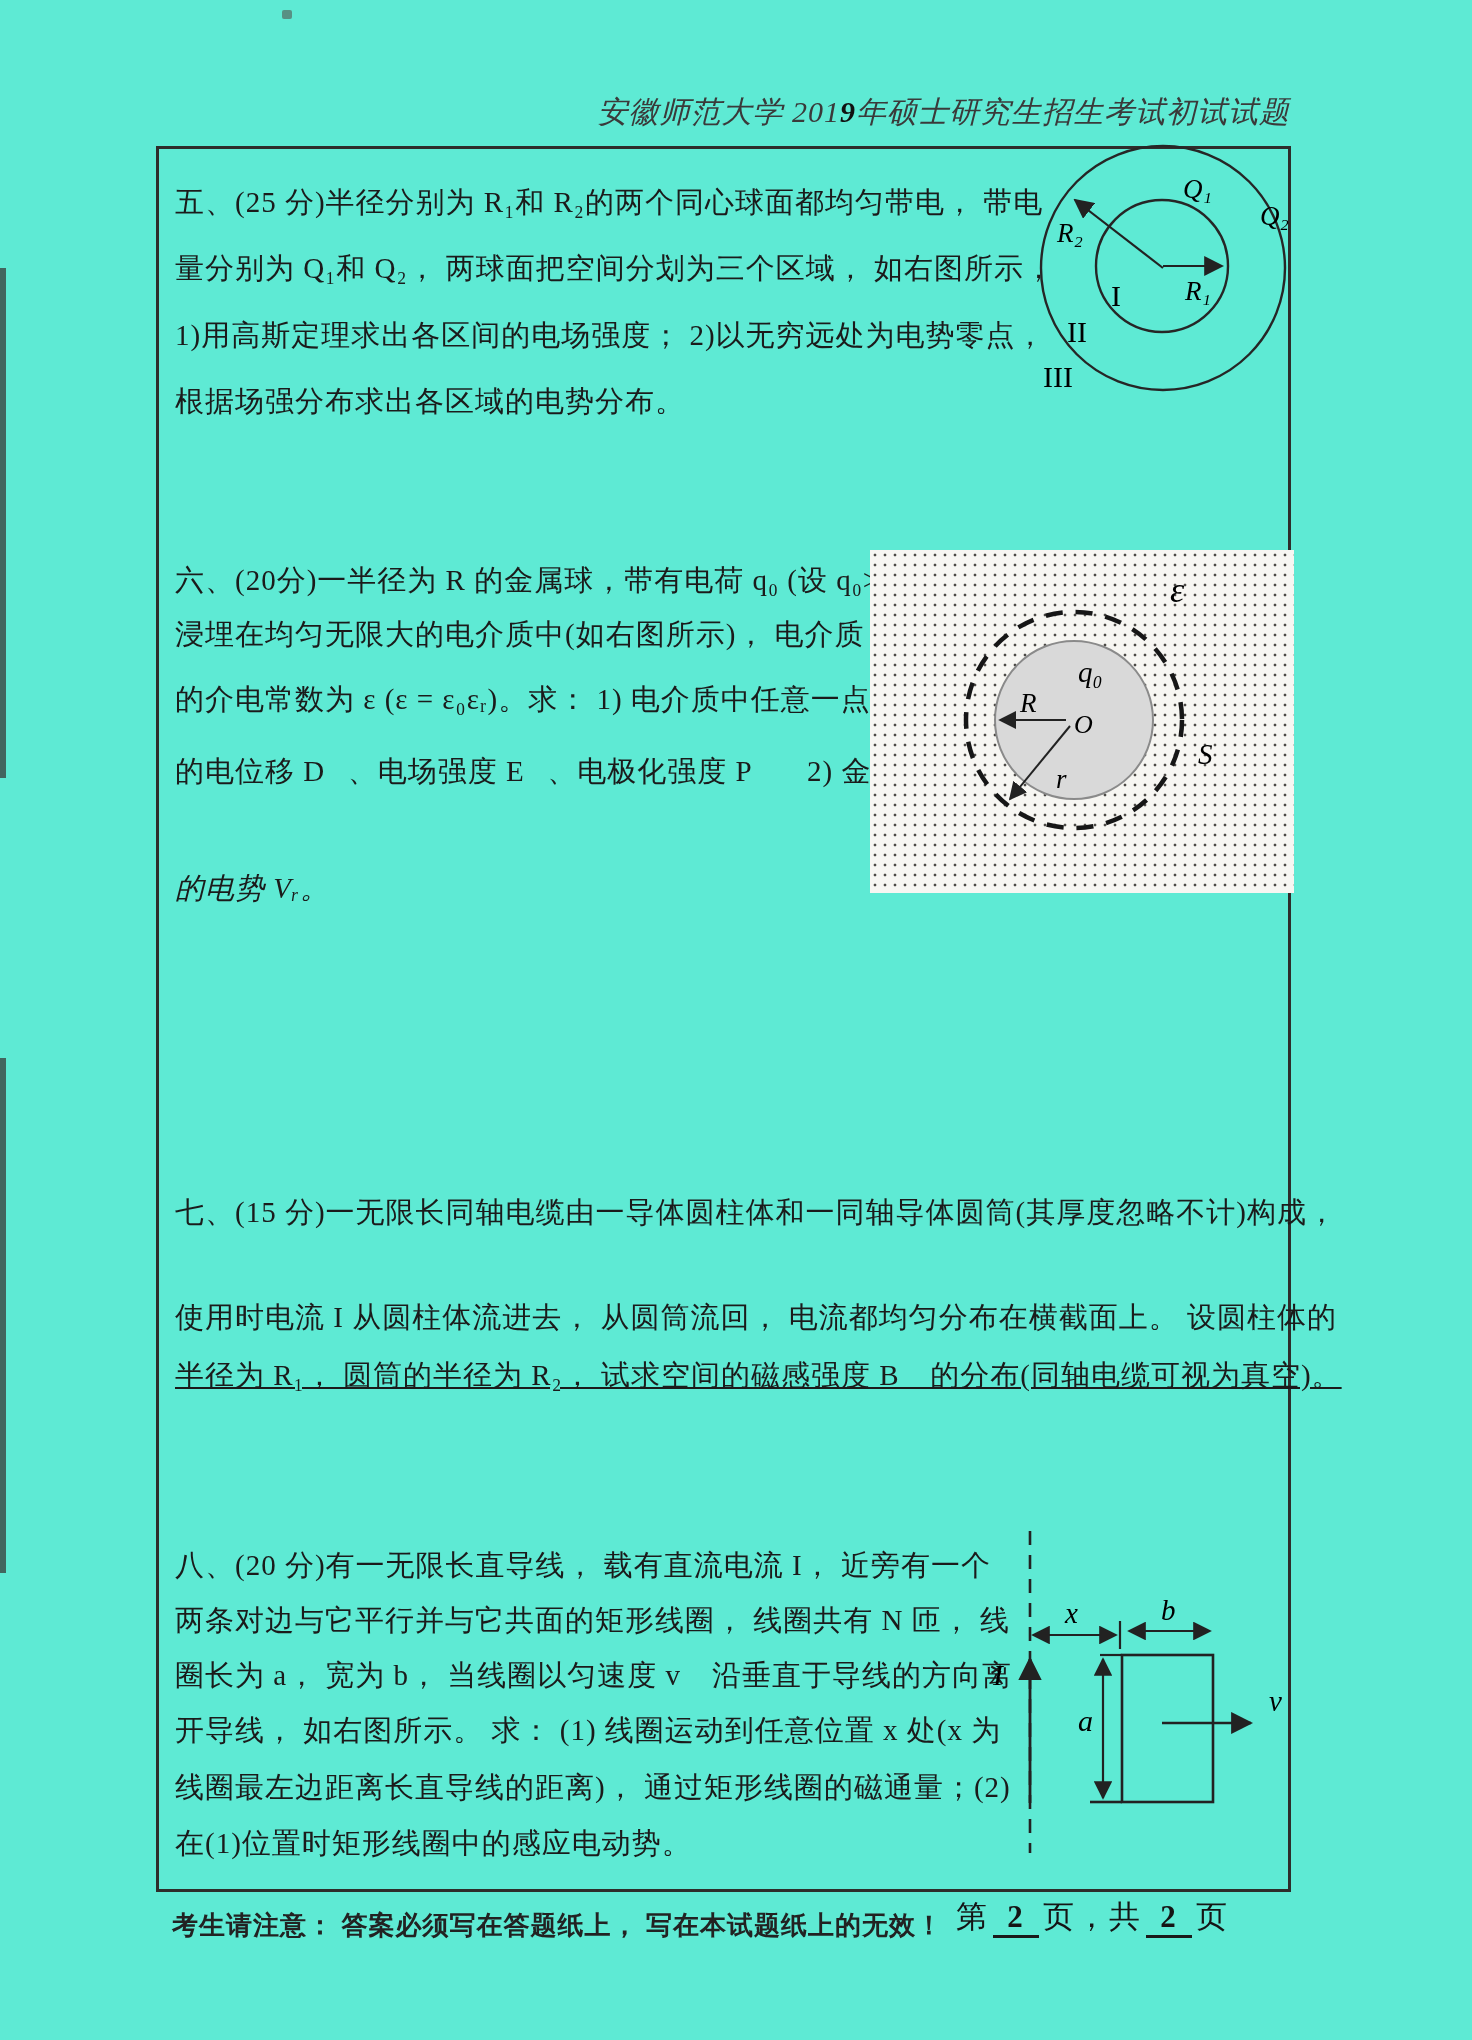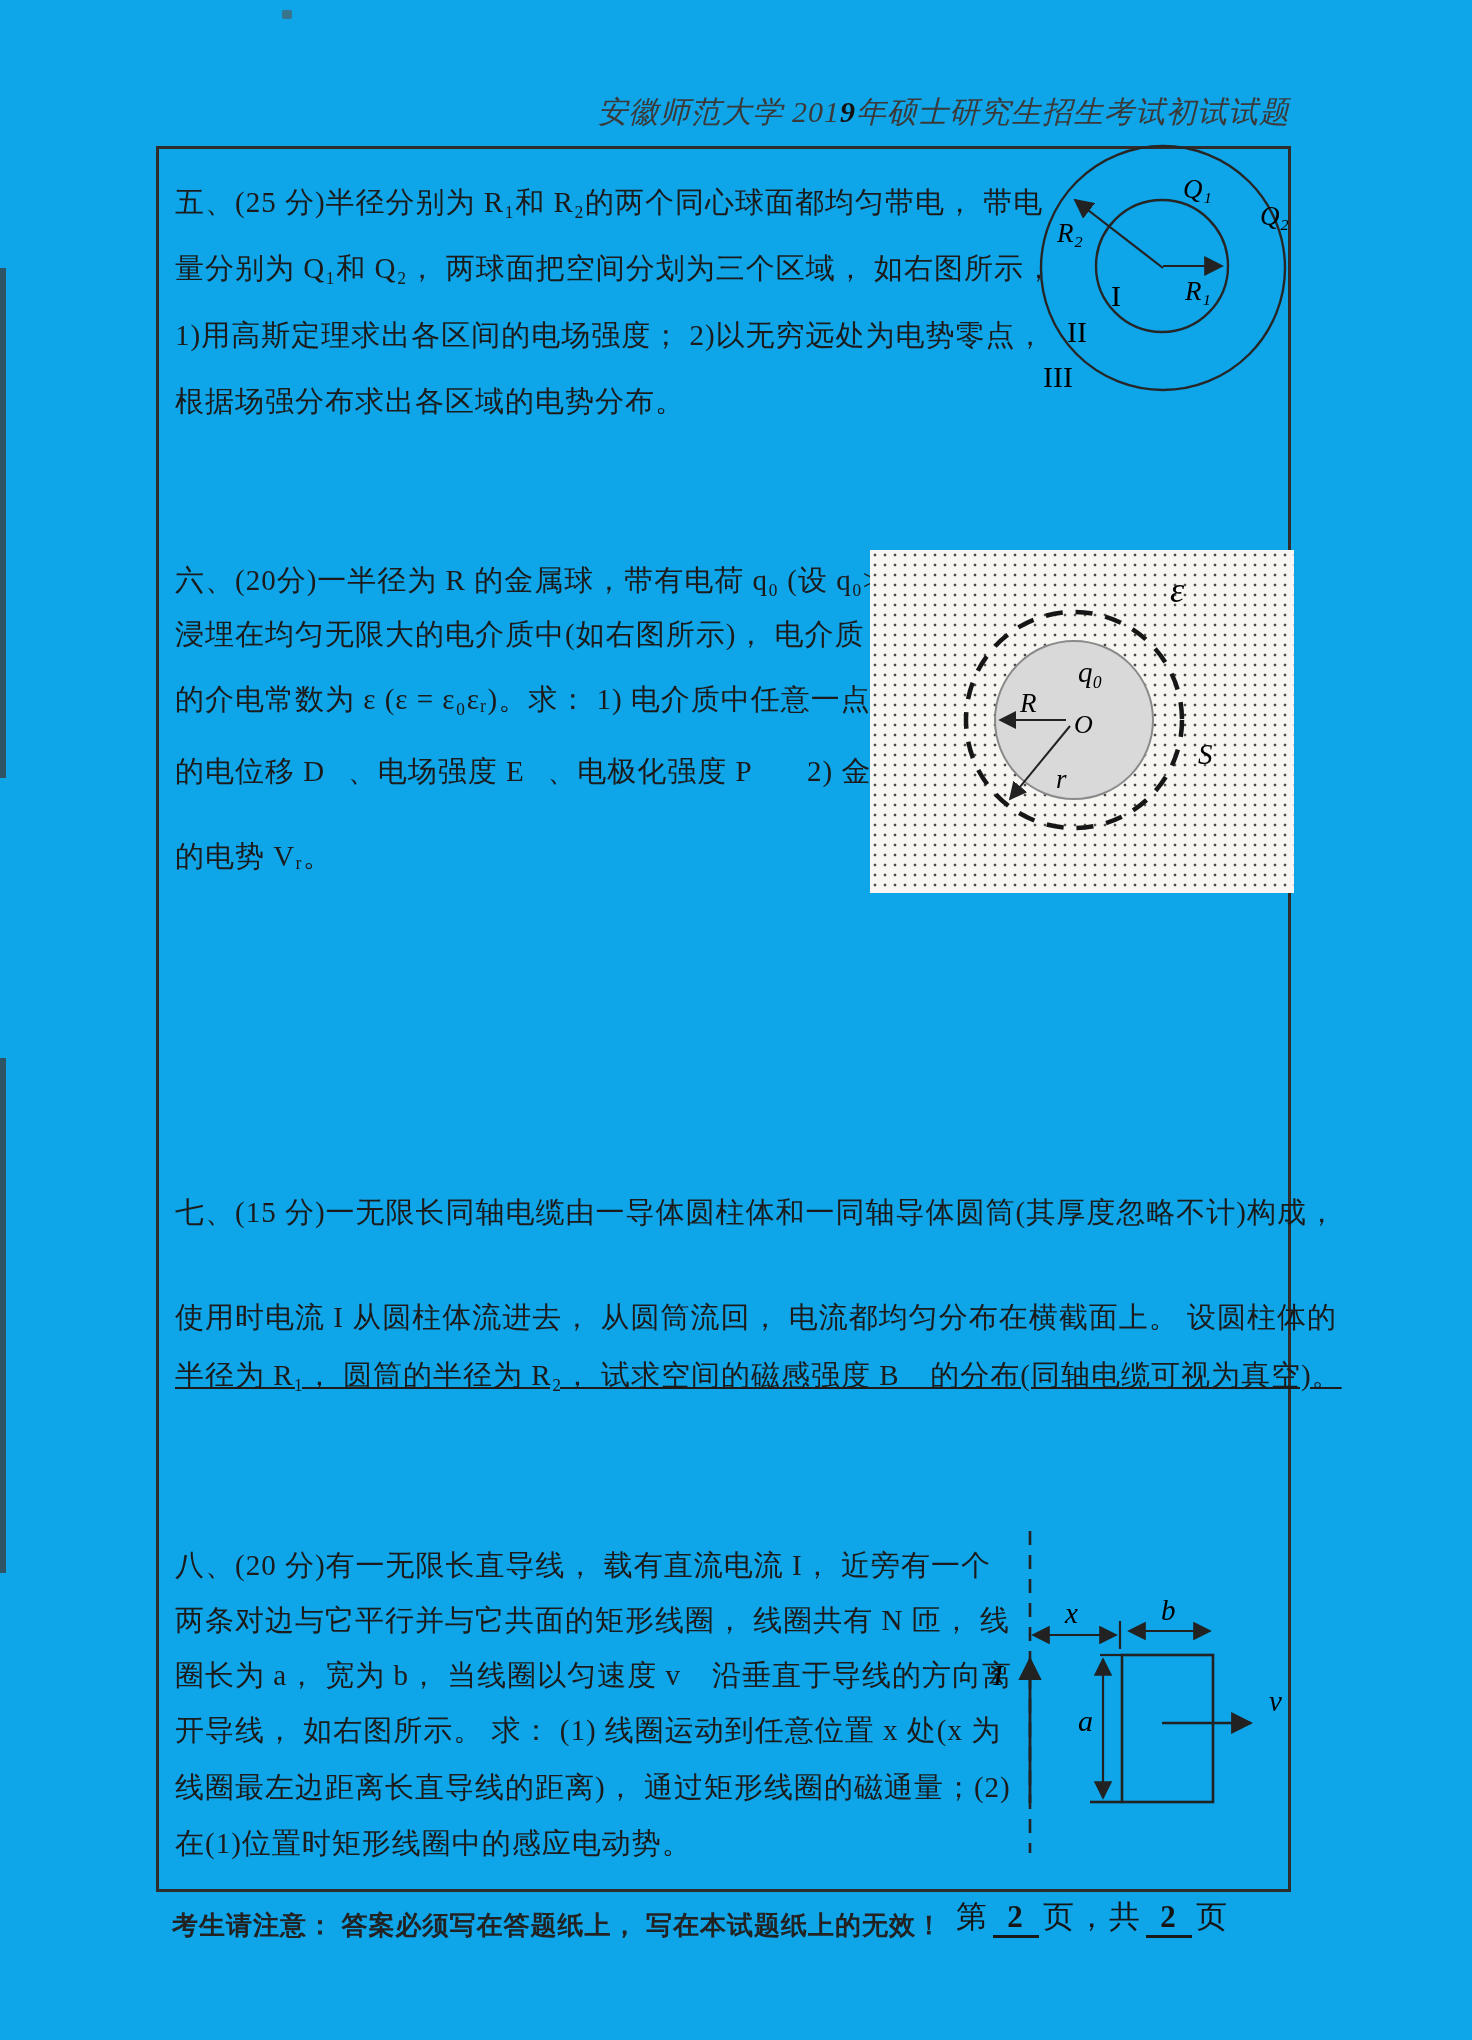--- a/index.html
+++ b/index.html
@@ -1,19 +1,19 @@
 <!DOCTYPE html>
 <html><head>
 <meta charset="utf-8">
 <style>
   html,body{margin:0;padding:0;background:#dcdcd8;}
   .page{
     position:relative;
     width:1472px;height:2040px;
-    background:#0ea5e9;
+    background:#5eead4;
     overflow:hidden;
     font-family:"Liberation Serif","DejaVu Serif",serif;
     color:#1b1b1b;
   }
   
   .scan-strip{position:absolute;left:0;width:6px;background:#3a3a38;opacity:.75;}
   .scan-speck{position:absolute;background:#55534f;opacity:.6;border-radius:2px;}
 
   .header{
     position:absolute;top:92px;right:182px;
@@ -95,21 +95,21 @@
     <text class="lbl-it" x="42" y="102" font-size="27">R₂</text>
     <text x="96" y="166" font-size="30">I</text>
     <text x="52" y="202" font-size="30">II</text>
     <text x="28" y="247" font-size="30">III</text>
   </svg>
 
   <div class="qline" style="top:560px;">六、(20分)一半径为 R 的金属球，带有电荷 q₀ (设 q₀&gt;0)，</div>
   <div class="qline" style="top:614px;">浸埋在均匀无限大的电介质中(如右图所示)， 电介质</div>
   <div class="qline" style="top:679px;">的介电常数为 ε (ε = ε₀εᵣ)。求： 1) 电介质中任意一点</div>
   <div class="qline" style="top:751px;">的电位移 D⃗、电场强度 E⃗、电极化强度 P⃗； 2) 金属球</div>
-  <div class="qline" style="top:836px;">的电势 Vᵣ。</div>
+  <div class="qline" style="top:868px;font-style:italic;">的电势 Vᵣ。</div>
 
   <div class="dielectric-region">
     <svg width="424" height="343" viewBox="0 0 424 343">
       <defs>
         <marker id="arr2" viewBox="0 0 10 10" refX="9" refY="5" markerWidth="9" markerHeight="9" orient="auto-start-reverse">
           <path d="M0,0 L10,5 L0,10 z" fill="#222"></path>
         </marker>
       </defs>
       <circle cx="204" cy="170" r="108" fill="none" stroke="#161616" stroke-width="4.5" stroke-dasharray="17 13"></circle>
       <circle cx="204" cy="170" r="79" fill="#d9d9d9" stroke="#8a8a8a" stroke-width="2"></circle>

